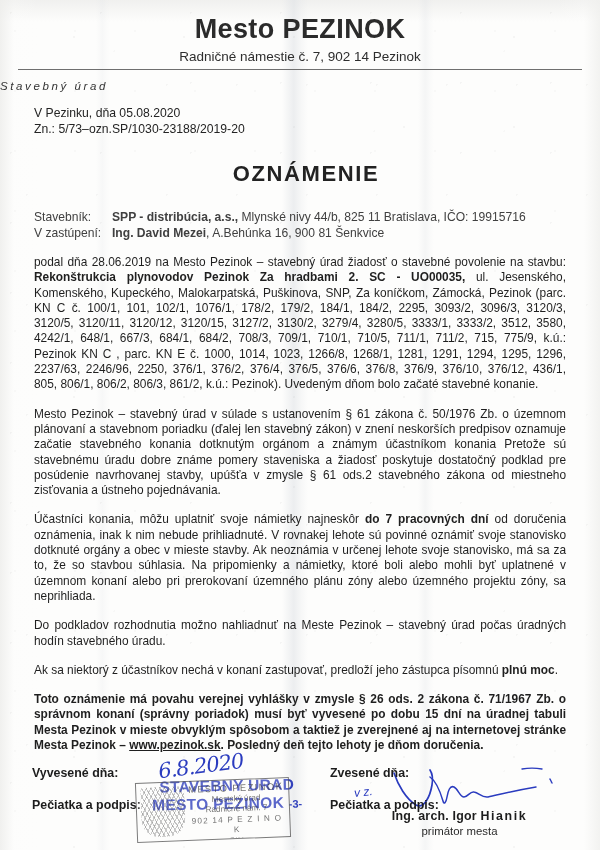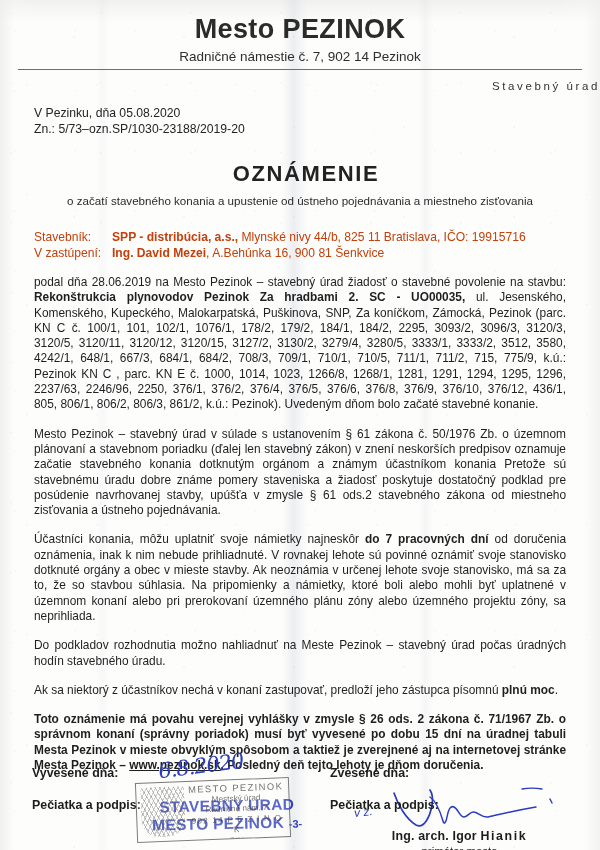--- a/index.html
+++ b/index.html
@@ -85,25 +85,26 @@
     font-size: 13.5px;
     margin: 4px 0 0 0;
     color: #2e2e2e;
   }
   .rule {
     height: 0;
     border-top: 1.6px solid #6f6f6f;
     margin: 5px 18px 0 18px;
   }
   .dept {
-    text-align: right;
+    text-align: left;
     font-size: 11.5px;
     letter-spacing: 2.6px;
     margin: 10px 0 0 0;
     color: #333;
+    font-style: italic;
   }
 
   .meta {
     margin: 14px 0 0 34px;
     font-size: 12.2px;
     line-height: 15.5px;
     color: #242424;
   }
 
   
@@ -121,21 +122,21 @@
     font-size: 11.6px;
     margin: 7px 0 0 0;
     color: #2b2b2b;
   }
 
   
   .parties {
     margin: 22px 0 0 34px;
     font-size: 12.1px;
     line-height: 16px;
-    color: #c2410c;
+    color: #404040;
   }
   .parties .row { display: flex; }
   .parties .lbl { width: 78px; flex: 0 0 78px; }
   .parties .val b { font-weight: bold; text-align: center; }
 
   
   .para {
     margin: 14px 34px 0 34px;
     font-size: 11.9px;
     line-height: 15.3px;
@@ -289,21 +290,20 @@
   <div class="org-addr">Radničné námestie č. 7, 902 14 Pezinok</div>
   <div class="rule"></div>
   <div class="dept">Stavebný úrad</div>
 
   <div class="meta">
     <div>V Pezinku, dňa 05.08.2020</div>
     <div>Zn.: 5/73–ozn.SP/1030-23188/2019-20</div>
   </div>
 
   <div class="doc-title">OZNÁMENIE</div>
-  <div class="doc-subtitle">o začatí stavebného konania a upustenie od ústneho pojednávania a miestneho zisťovania</div>
 
   <div class="parties">
     <div class="row">
       <span class="lbl">Stavebník:</span>
       <span class="val"><b>SPP - distribúcia, a.s.,</b><span> Mlynské nivy 44/b, 825 11  Bratislava, IČO: 19915716</span></span>
     </div>
     <div class="row">
       <span class="lbl">V zastúpení:</span>
       <span class="val"><b>Ing. David Mezei</b><span>, A.Behúnka 16, 900 81 Šenkvice</span></span>
     </div>

